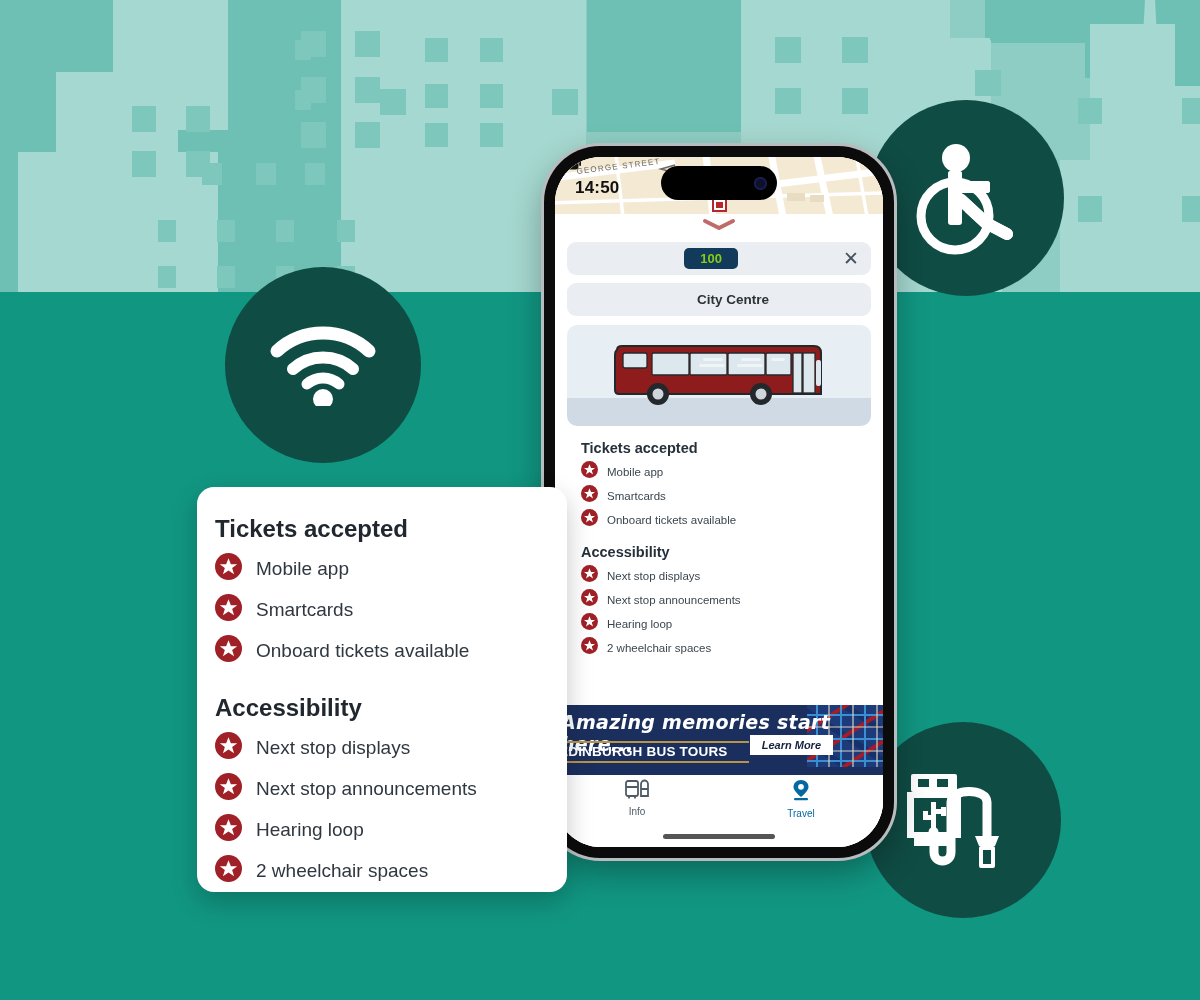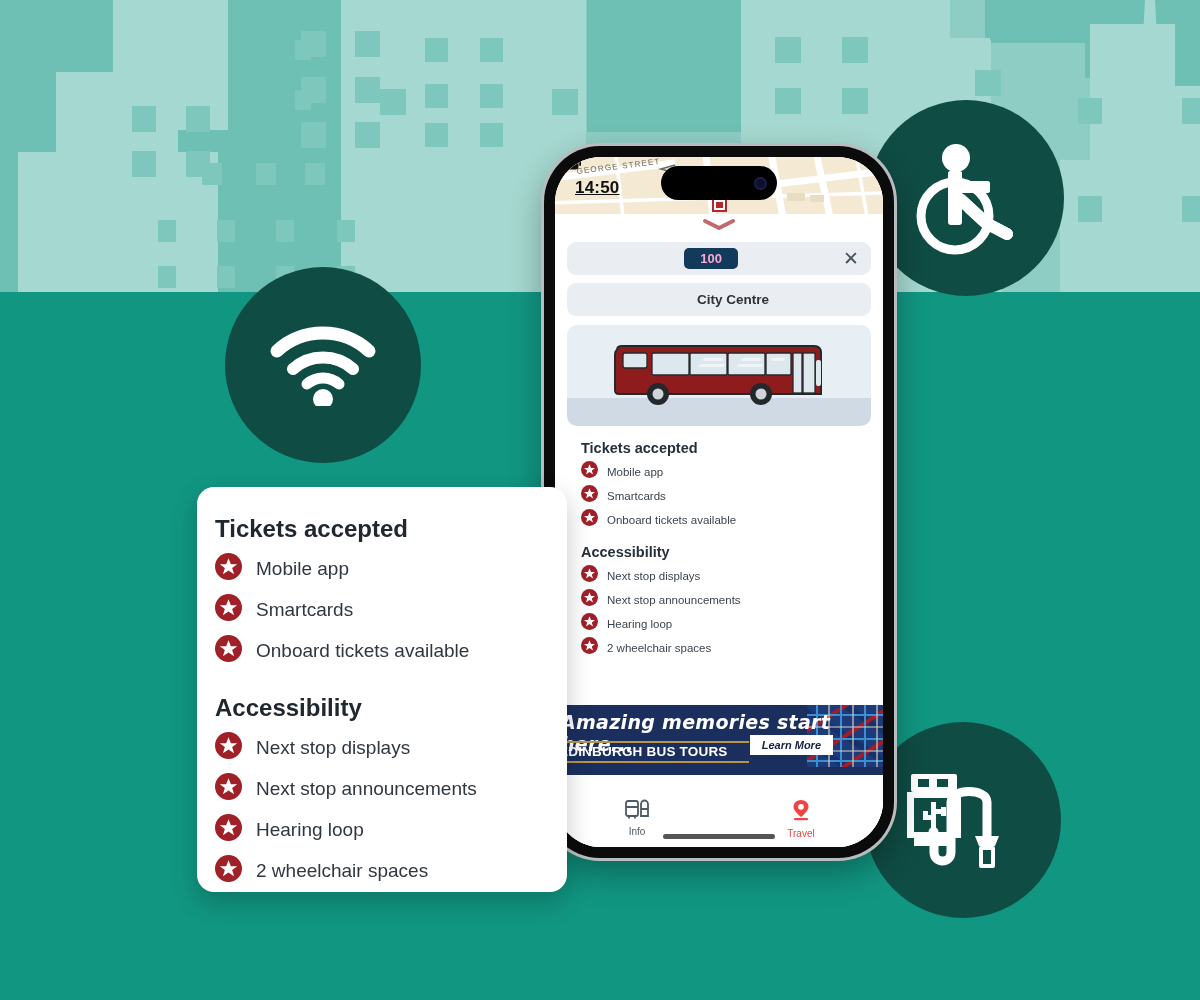--- a/index.html
+++ b/index.html
@@ -54,21 +54,20 @@
   #status-bar {
     position:absolute; inset:0;
     display:flex; align-items:center;
     padding:0 20px;
     z-index:3;
   }
   #status-time {
     font-size:17px; font-weight:bold; color:#111;
     letter-spacing:.2px;
     margin-top:4px;
-    text-decoration:underline;
   }
   #status-right {
     margin-left:auto; display:flex; align-items:center; gap:7px;
     margin-top:4px;
   }
   #dynamic-island {
     position:absolute;
     left:50%; transform:translateX(-50%);
     top:9px;
     width:116px; height:34px;
@@ -97,21 +96,21 @@
     margin:3px 12px 0;
     background:#eaeef2;
     border-radius:9px;
     height:33px;
     display:flex; align-items:center;
     padding:0 12px;
   }
   #route-badge {
     margin:0 auto;
     background:#123a5a;
-    color:#f9a8d4;
+    color:#84cc16;
     font-size:13px; font-weight:bold;
     border-radius:5px;
     padding:3px 16px;
   }
   #close-x { color:#47525c; font-size:19px; line-height:1; }
   #dest-row { margin-top:8px; justify-content:center; }
   #dest-text { font-size:13.5px; font-weight:bold; color:#2c3338;margin-left:28px; }
 
   #bus-panel {
     margin:9px 12px 0;
@@ -165,29 +164,29 @@
     color:#14223f;
   }
 
   
   #bottom-nav {
     position:absolute;
     left:0; right:0; bottom:0;
     height:72px;
     background:#fff;
     display:flex;
-    padding-top:24px;
+    padding-top:4px;
   }
   .nav-item {
     flex:1;
     display:flex; flex-direction:column;
     align-items:center; gap:3px;
     color:#4d5b66;
   }
-  .nav-item.active { color:#ef4444;text-align:center; }
+  .nav-item.active { color:#0369a1;text-align:center; }
   .nav-label { font-size:10px; }
   #home-indicator {
     position:absolute; bottom:8px; left:50%;
     transform:translateX(-50%);
     width:112px; height:5px; border-radius:3px;
     background:#555;
   }
 
   
   #callout {

